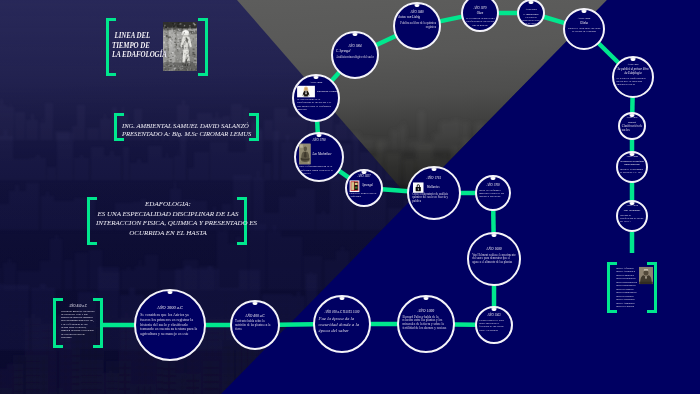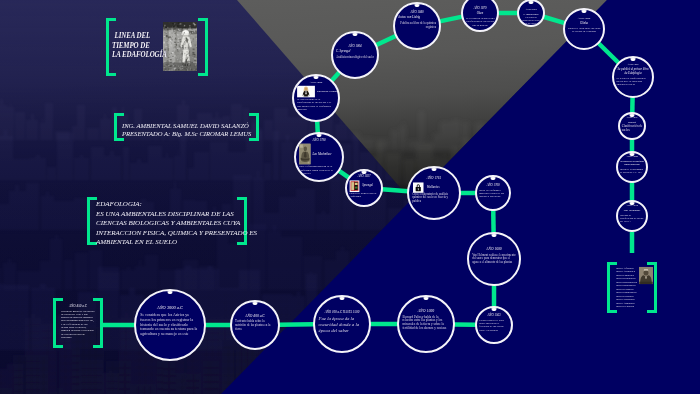--- a/index.html
+++ b/index.html
@@ -33,21 +33,21 @@
   .brR{right:0;top:0;bottom:0;width:10px;border:3px solid #00e78e;border-left:none;}
   .titleText{position:absolute;left:6px;top:13px;color:#f3f1f8;font-style:italic;
              font-weight:bold;font-size:8.4px;line-height:9.6px;letter-spacing:-0.1px;
              transform:scaleX(0.83);transform-origin:0 0;white-space:nowrap;z-index:2;
              text-shadow:0 0 1px #1b1840;}
   .titleText div:first-child{padding-left:3px;}
   .titlePhoto{position:absolute;left:57px;top:4px;width:34px;height:49px;display:block;}
   .credText{position:absolute;left:8px;top:9px;right:8px;color:#f1eff7;font-style:italic;
             font-size:6.6px;line-height:7.6px;white-space:nowrap;}
   .defText{position:absolute;left:9px;top:3px;right:7px;color:#f1eff7;font-style:italic;
-           font-size:7px;line-height:9.6px;white-space:nowrap;}
+           font-size:7px;line-height:9.6px;white-space:nowrap;text-align:center;}
   .noteText{position:absolute;left:8px;top:6px;right:8px;color:#eeeaf6;text-align:center;}
   .noteTitle{font-style:italic;font-size:3.3px;line-height:4px;margin-bottom:1.6px;}
   .noteBody{font-size:2.9px;line-height:3.3px;text-align:left;}
   .listText{position:absolute;left:9px;top:5px;color:#e9e5f3;font-size:2.9px;line-height:3.45px;white-space:nowrap;}
   .listPhoto{position:absolute;left:32px;top:4px;width:14px;height:19px;display:block;z-index:-1;}
 </style>
 </head>
 <body>
 
 <div id="stage">
@@ -2455,24 +2455,23 @@
       <div>ING. AMBIENTAL SAMUEL DAVID SALANZÓ</div>
       <div>PRESENTADO A: Blg. M.Sc CIROMAR LEMUS</div>
     </div>
   </div>
 
   <div class="bracketbox" style="left:87px;top:197px;width:160px;height:48px;">
     <div class="br brL"></div>
     <div class="br brR"></div>
     <div class="defText">
       <div>EDAFOLOGIA:</div>
-      <div>ES UNA AMBIENTALES DISCIPLINAR DE LAS</div>
-      <div>CIENCIAS BIOLOGICAS Y AMBIENTALES CUYA</div>
+      <div>ES UNA ESPECIALIDAD DISCIPLINAR DE LAS</div>
       <div>INTERACCION FISICA, QUIMICA Y PRESENTADO ES</div>
-      <div>AMBIENTAL EN EL SUELO</div>
+      <div>OCURRIDA EN EL HASTA</div>
     </div>
   </div>
 
   <div class="bracketbox" style="left:53px;top:298px;width:50px;height:50px;">
     <div class="br brL"></div>
     <div class="br brR"></div>
     <div class="noteText">
       <div class="noteTitle">AÑO 450 a.C</div>
       <div class="noteBody">Herodoto habla de los suelos del delta del Nilo y sus aportes de materia orgánica por las inundaciones del río, y de la fertilidad de las tierras para el cultivo; también describe la relación de los suelos con las cosechas</div>
     </div>

